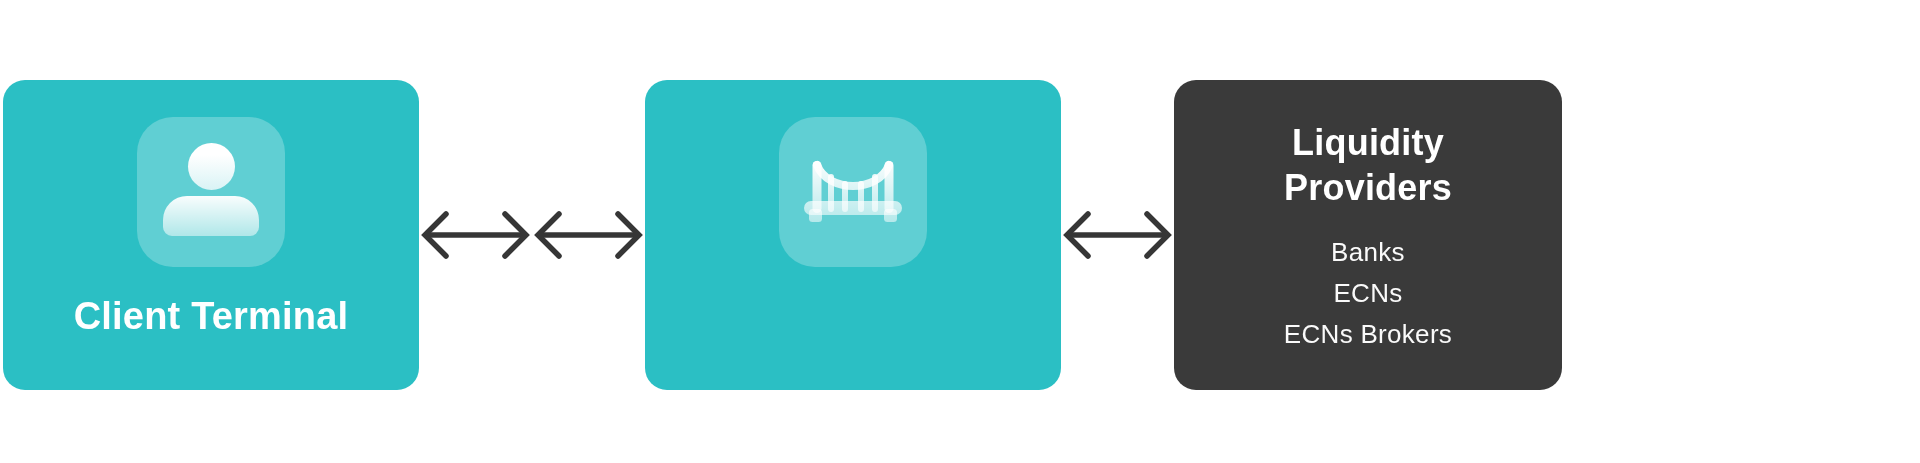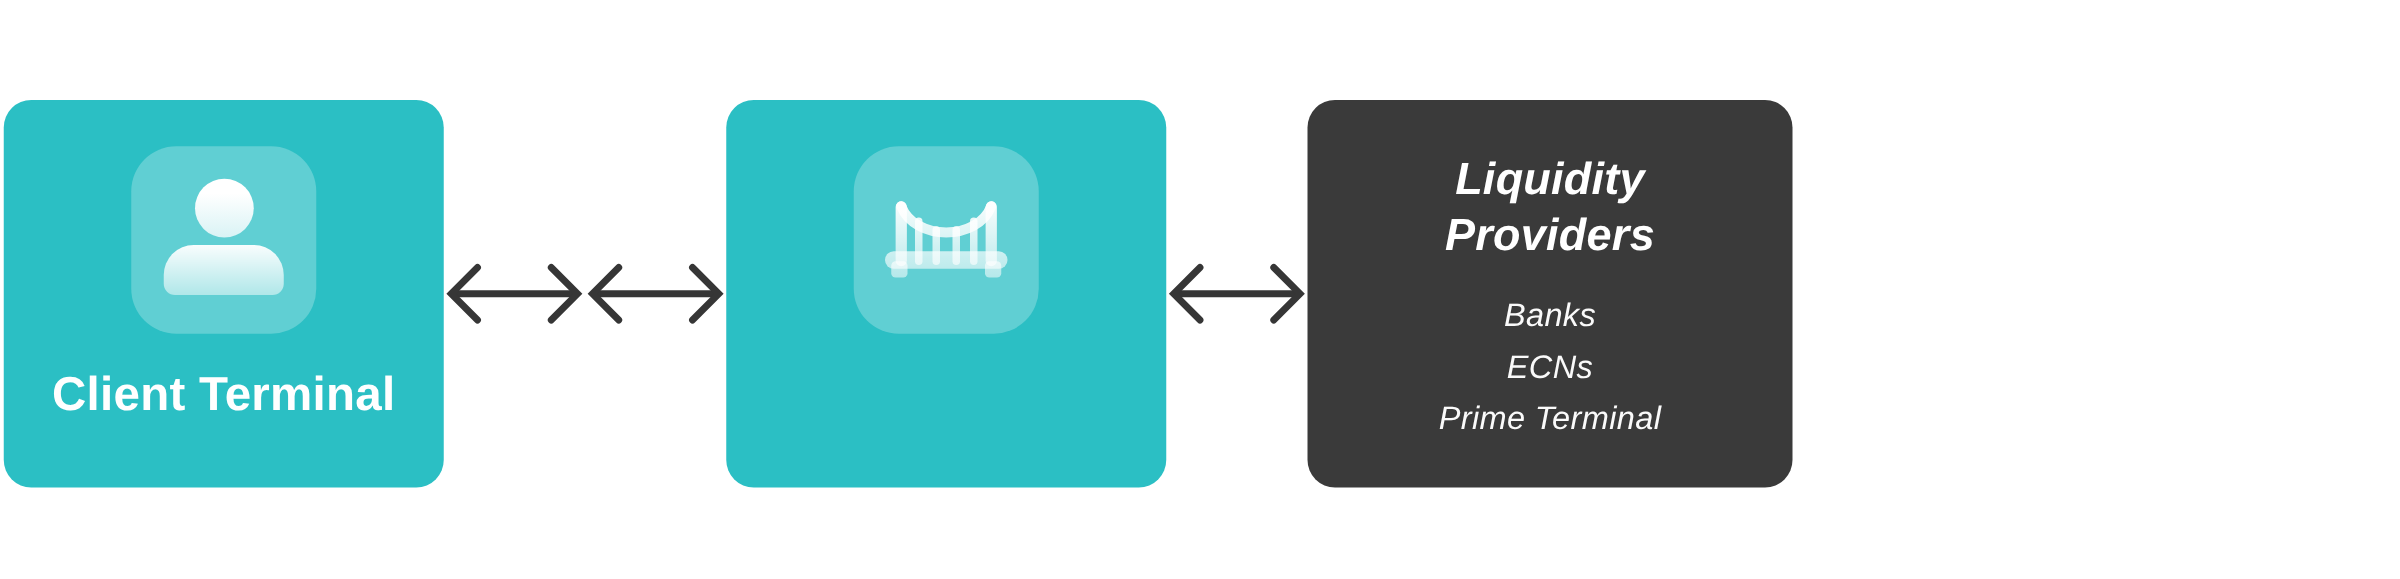--- a/index.html
+++ b/index.html
@@ -18,28 +18,28 @@
     background: #ffffff;
   }
   .row {
     position: absolute;
     left: 3px;
     top: 80px;
     display: flex;
     align-items: flex-start;
   }
   .node {
-    width: 352px;
+    width: 416px;
     height: 310px;
     border-radius: 22px;
     box-sizing: border-box;
     text-align: center;
   }
   .node.teal { background: #2BBFC4; padding-top: 37px; }
-  .node.dark { background: #3A3A3A; width: 388px; padding-top: 40px; font-style: italic; }
+  .node.dark { background: #3A3A3A; width: 388px; padding-top: 40px; }
 
   .node-label {
     margin: 27px 0 0 0;
     font-size: 38px;
     line-height: 44px;
     font-weight: 700;
     color: #ffffff;
     letter-spacing: 0.2px;
     white-space: nowrap;
   }
@@ -183,18 +183,18 @@
         <polyline points="27,11 6,32 27,53" fill="none" stroke="#363636" stroke-width="5.5" stroke-linecap="round"></polyline>
         <polyline points="86,11 107,32 86,53" fill="none" stroke="#363636" stroke-width="5.5" stroke-linecap="round"></polyline>
       </svg>
     </div>
 
     <section class="node dark">
       <h2 class="dark-title">Liquidity Providers</h2>
       <ul class="providers">
         <li>Banks</li>
         <li>ECNs</li>
-        <li>Prime Terminal</li>
+        <li>ECNs Brokers</li>
       </ul>
     </section>
 
   </div>
 </div>
 
 </body></html>

